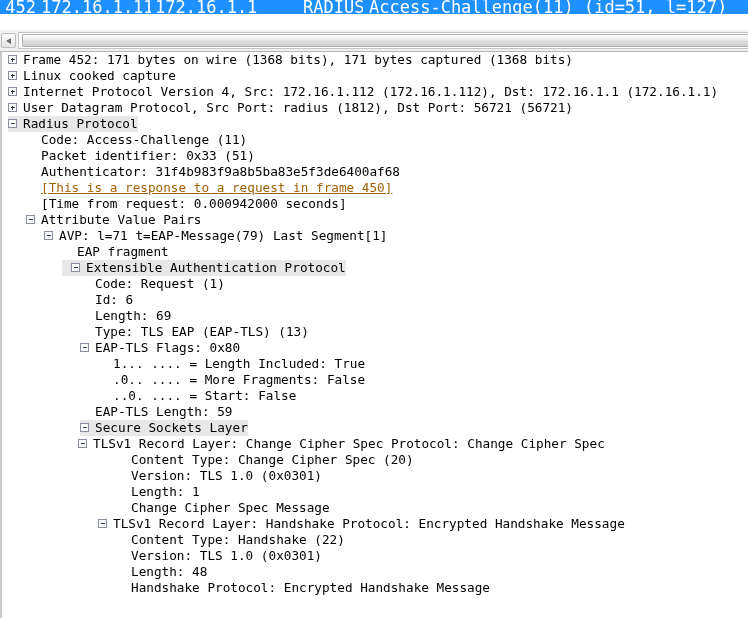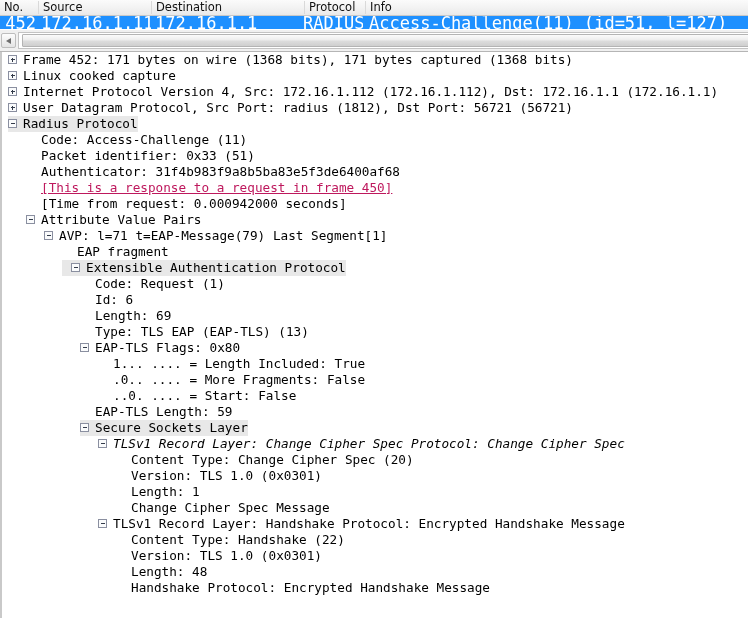--- a/index.html
+++ b/index.html
@@ -175,40 +175,29 @@
     width: 1px; height: 4px;
     background: #333b4a;
   }
   .expander-spacer {
     display: inline-block;
     width: 9px;
     margin-right: 6px;
     vertical-align: middle;
   }
   .link-text {
-    color: #be185d;
+    color: #a16207;
     text-decoration: underline;
   }
 </style>
 </head>
 <body>
 
 <div id="packet-list">
 
-  <div class="col-header-row">
-    <div class="col-header" style="left:0px;width:38px;">No.</div>
-    <div class="col-sep" style="left:38px;"></div>
-    <div class="col-header" style="left:39px;width:112px;">Source</div>
-    <div class="col-sep" style="left:151px;"></div>
-    <div class="col-header" style="left:152px;width:152px;">Destination</div>
-    <div class="col-sep" style="left:304px;"></div>
-    <div class="col-header" style="left:305px;width:60px;">Protocol</div>
-    <div class="col-sep" style="left:365px;"></div>
-    <div class="col-header" style="left:366px;width:382px;">Info</div>
-  </div>
 
   <div class="packet-row">
     <div class="pcell right" style="left:0px;width:36px;">452</div>
     <div class="pcell" style="left:41px;width:110px;">172.16.1.112</div>
     <div class="pcell" style="left:155px;width:150px;">172.16.1.1</div>
     <div class="pcell right" style="left:303px;width:60px;">RADIUS</div>
     <div class="pcell" style="left:369px;width:379px;">Access-Challenge(11)  (id=51, l=127)</div>
   </div>
 
 </div>
@@ -238,21 +227,21 @@
     <div class="tree-row"><span class="tree-inner" style="margin-left: 78px;"><span class="expander-spacer"></span><span>Code: Request (1)</span></span></div>
     <div class="tree-row"><span class="tree-inner" style="margin-left: 78px;"><span class="expander-spacer"></span><span>Id: 6</span></span></div>
     <div class="tree-row"><span class="tree-inner" style="margin-left: 78px;"><span class="expander-spacer"></span><span>Length: 69</span></span></div>
     <div class="tree-row"><span class="tree-inner" style="margin-left: 78px;"><span class="expander-spacer"></span><span>Type: TLS EAP (EAP-TLS) (13)</span></span></div>
     <div class="tree-row"><span class="tree-inner" style="margin-left: 78px;"><span class="expander"></span><span>EAP-TLS Flags: 0x80</span></span></div>
     <div class="tree-row"><span class="tree-inner" style="margin-left: 96px;"><span class="expander-spacer"></span><span>1... .... = Length Included: True</span></span></div>
     <div class="tree-row"><span class="tree-inner" style="margin-left: 96px;"><span class="expander-spacer"></span><span>.0.. .... = More Fragments: False</span></span></div>
     <div class="tree-row"><span class="tree-inner" style="margin-left: 96px;"><span class="expander-spacer"></span><span>..0. .... = Start: False</span></span></div>
     <div class="tree-row"><span class="tree-inner" style="margin-left: 78px;"><span class="expander-spacer"></span><span>EAP-TLS Length: 59</span></span></div>
     <div class="tree-row"><span class="tree-inner proto" style="margin-left: 78px;"><span class="expander"></span><span>Secure Sockets Layer</span></span></div>
-    <div class="tree-row"><span class="tree-inner" style="margin-left: 96px; font-style: italic;"><span class="expander"></span><span>TLSv1 Record Layer: Change Cipher Spec Protocol: Change Cipher Spec</span></span></div>
+    <div class="tree-row"><span class="tree-inner" style="margin-left: 76px;"><span class="expander"></span><span>TLSv1 Record Layer: Change Cipher Spec Protocol: Change Cipher Spec</span></span></div>
     <div class="tree-row"><span class="tree-inner" style="margin-left: 114px;"><span class="expander-spacer"></span><span>Content Type: Change Cipher Spec (20)</span></span></div>
     <div class="tree-row"><span class="tree-inner" style="margin-left: 114px;"><span class="expander-spacer"></span><span>Version: TLS 1.0 (0x0301)</span></span></div>
     <div class="tree-row"><span class="tree-inner" style="margin-left: 114px;"><span class="expander-spacer"></span><span>Length: 1</span></span></div>
     <div class="tree-row"><span class="tree-inner" style="margin-left: 114px;"><span class="expander-spacer"></span><span>Change Cipher Spec Message</span></span></div>
     <div class="tree-row"><span class="tree-inner" style="margin-left: 96px;"><span class="expander"></span><span>TLSv1 Record Layer: Handshake Protocol: Encrypted Handshake Message</span></span></div>
     <div class="tree-row"><span class="tree-inner" style="margin-left: 114px;"><span class="expander-spacer"></span><span>Content Type: Handshake (22)</span></span></div>
     <div class="tree-row"><span class="tree-inner" style="margin-left: 114px;"><span class="expander-spacer"></span><span>Version: TLS 1.0 (0x0301)</span></span></div>
     <div class="tree-row"><span class="tree-inner" style="margin-left: 114px;"><span class="expander-spacer"></span><span>Length: 48</span></span></div>
     <div class="tree-row"><span class="tree-inner" style="margin-left: 114px;"><span class="expander-spacer"></span><span>Handshake Protocol: Encrypted Handshake Message</span></span></div>
   </div>

